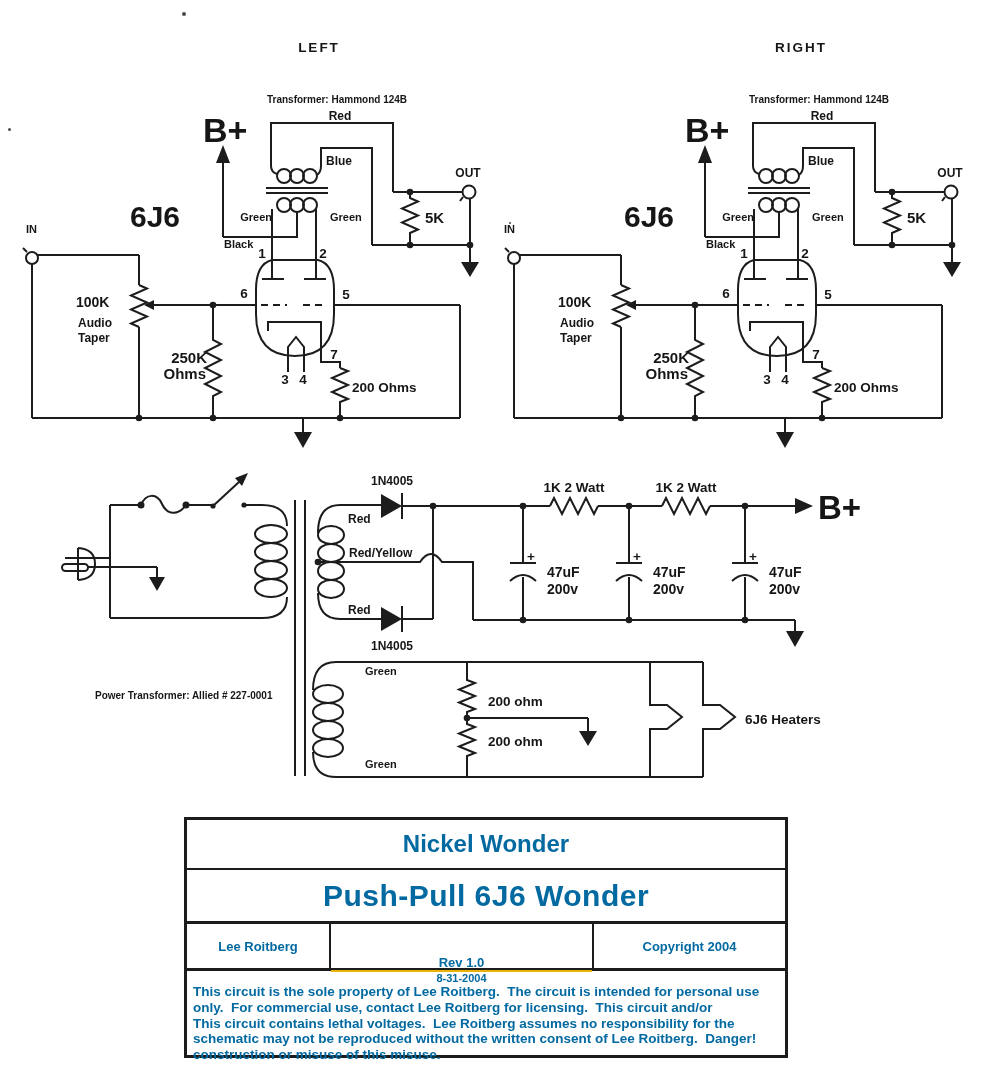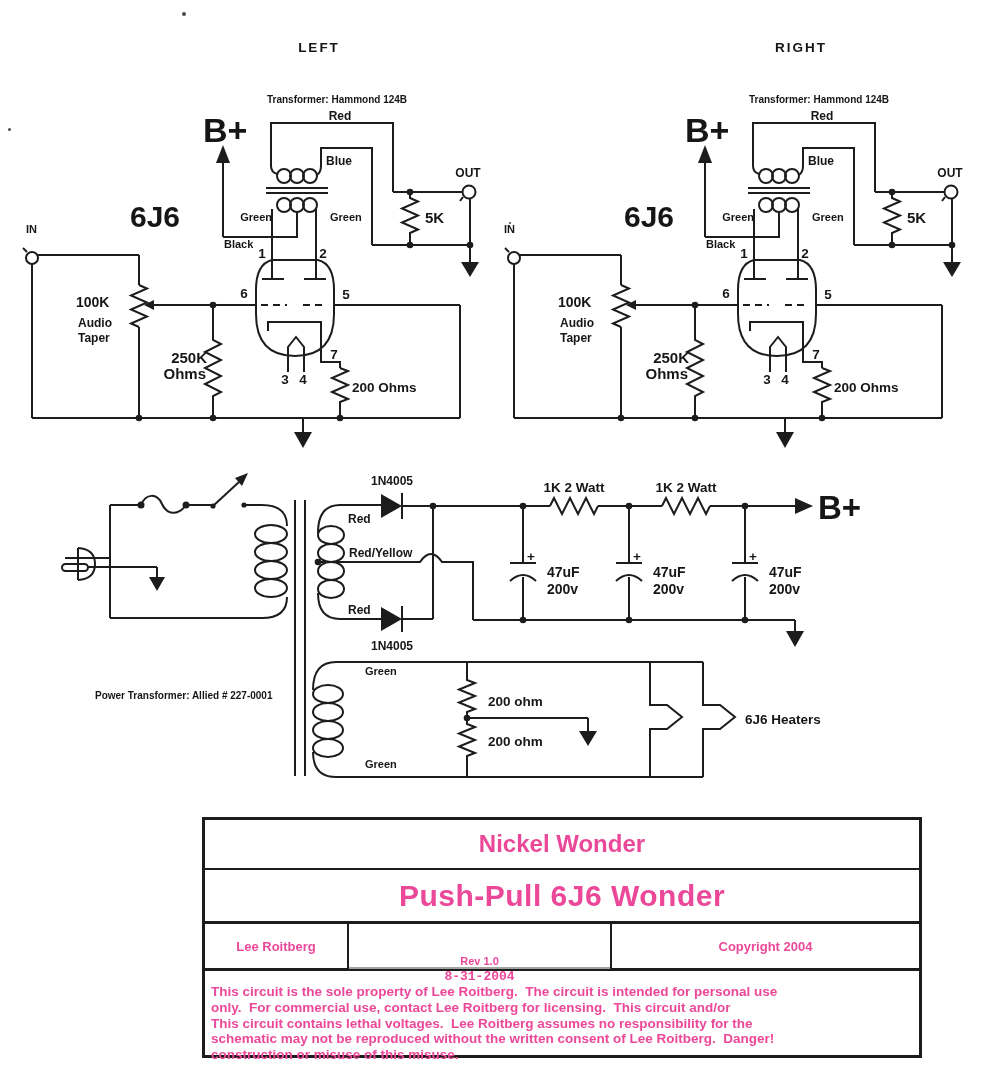--- a/index.html
+++ b/index.html
@@ -9,30 +9,30 @@
   
   .ink path,.ink circle,.ink ellipse,.ink rect{stroke:#1c1c1c;stroke-width:2;fill:none;stroke-linecap:butt;stroke-linejoin:miter;}
   .ink .fill{fill:#1c1c1c;stroke:none;}
   .ink .dot{fill:#1c1c1c;stroke:none;}
   .ink .dash{stroke-dasharray:7 5;}
   .ink text{fill:#161616;stroke:none;font-weight:bold;font-family:"Liberation Sans",sans-serif;}
   .mid{text-anchor:middle;} .end{text-anchor:end;} .ls{letter-spacing:2px;}
   .t10{font-size:10px}.t11{font-size:11px}.t12{font-size:12px}.t13{font-size:13.5px}
   .t14{font-size:14px}.t15{font-size:15px}.t30{font-size:30px}.t33{font-size:33px}.t34{font-size:34px}
   
-  .tblock{position:absolute;left:202px;top:817px;width:720px;height:241px;background:#fff;
-          border:3px solid #1c1c1c;box-sizing:border-box;color:#ec4899;font-weight:bold;}
+  .tblock{position:absolute;left:184px;top:817px;width:604px;height:241px;background:#fff;
+          border:3px solid #1c1c1c;box-sizing:border-box;color:#0369a1;font-weight:bold;}
   .tb-r1{height:48px;display:flex;align-items:center;justify-content:center;font-size:24px;}
   .tb-r2{height:51px;border-top:2px solid #1c1c1c;display:flex;align-items:center;justify-content:center;
          font-size:30px;letter-spacing:.5px;}
   .tb-r3{height:47px;border-top:3px solid #1c1c1c;display:flex;box-sizing:border-box;}
   .tb-author{width:142px;display:flex;align-items:center;justify-content:center;font-size:13px;}
   .tb-mid{width:261px;border-left:2px solid #1c1c1c;border-right:2px solid #1c1c1c;display:flex;flex-direction:column;}
-  .tb-rev{height:22px;border-bottom:2px solid #a3a3a3;display:flex;align-items:center;justify-content:center;font-size:11px;margin-top:31px;}
-  .tb-date{flex:1;display:flex;align-items:center;justify-content:center;font-size:13px;font-family:Liberation Mono, monospace;}
+  .tb-rev{height:22px;border-bottom:2px solid #eab308;display:flex;align-items:center;justify-content:center;font-size:13px;margin-top:31px;}
+  .tb-date{flex:1;display:flex;align-items:center;justify-content:center;font-size:11px;}
   .tb-copy{flex:1;display:flex;align-items:center;justify-content:center;font-size:13px;}
   .tb-r4{border-top:3px solid #1c1c1c;padding:13px 6px;}
   .tb-line{font-size:13.5px;line-height:15.8px;white-space:pre;}
   
   .speck{position:absolute;background:#4a4a4a;border-radius:50%;}
 </style>
 </head>
 <body>
 
 <div class="page">

